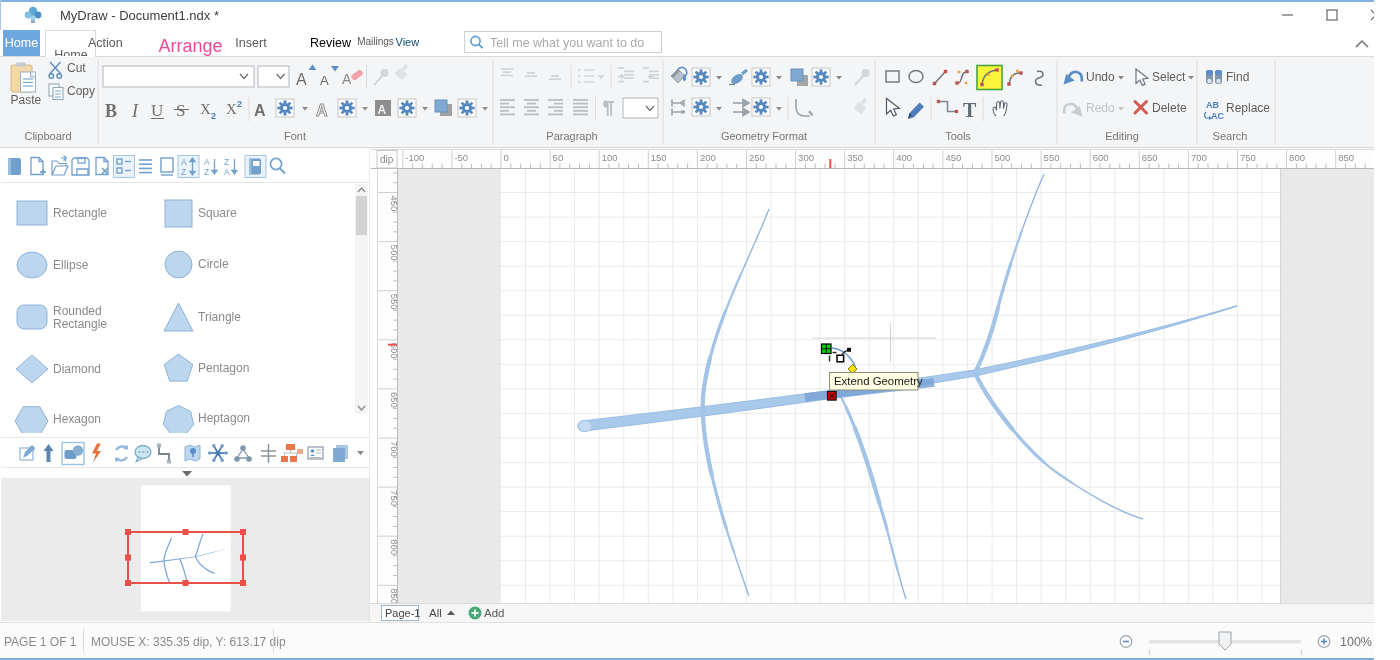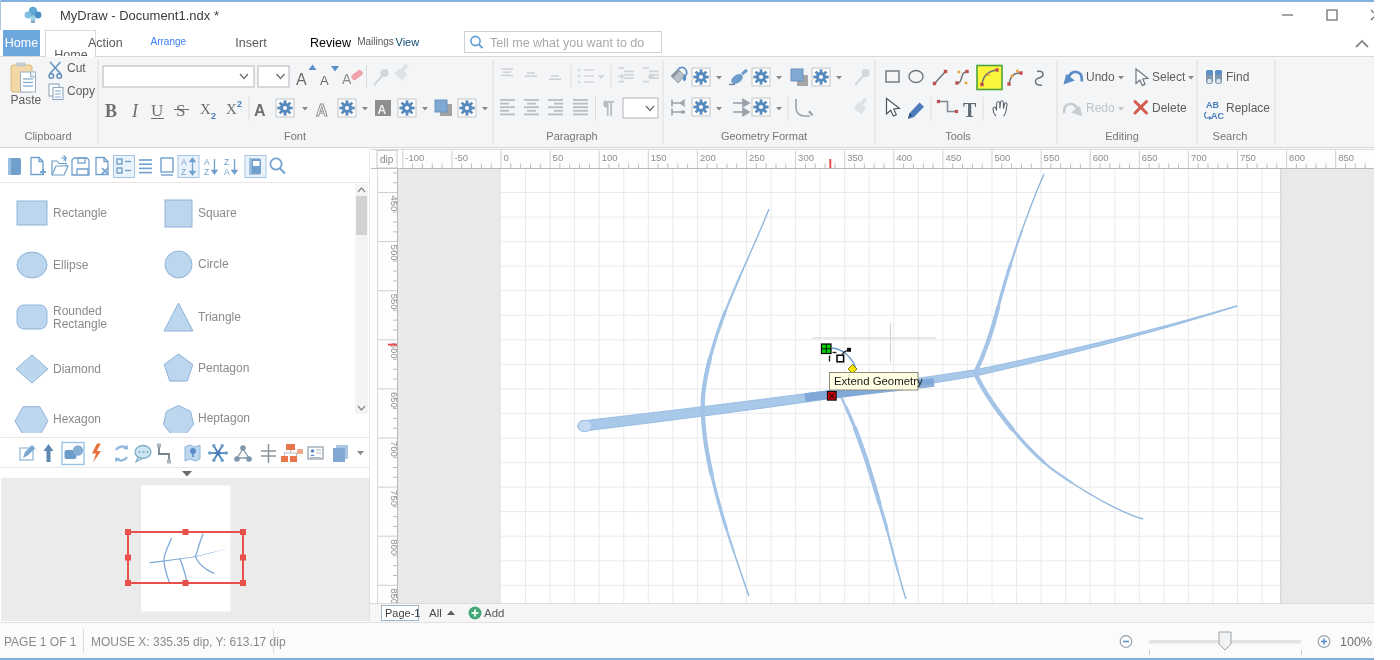--- a/index.html
+++ b/index.html
@@ -27,21 +27,21 @@
         <line x1="1381" y1="10" x2="1371" y2="20"></line>
 </g>
 </svg>
     <div class="abs" style="left:0;top:30px;width:1400px;height:27px;background:#fff"></div>
     <div class="abs" style="left:0;top:56px;width:1400px;height:1px;background:#d9d9d9"></div>
     <div class="abs" style="left:3px;top:30px;width:37px;height:26px;background:#6ea7de"></div>
     <div class="t" style="left:3px;top:36px;width:37px;text-align:center;font-size:12.5px;color:#fff">Home</div>
     <div class="abs" style="left:45px;top:30px;width:51px;height:27px;background:#fff;border:1px solid #d9d9d9;border-bottom:none;box-sizing:border-box"></div>
     <div class="t" style="left:31px;top:48px;width:80px;text-align:center;font-size:12.5px;color:#5a5a5a">Home</div>
     <div class="t" style="left:88px;top:36px;width:80px;text-align:left;font-size:12.5px;color:#5a5a5a">Action</div>
-    <div class="t" style="left:150.5px;top:36px;width:80px;font-size:10px;color:#3b82f6">Arrange</div>
+    <div class="t" style="left:150.5px;top:36px;width:80px;text-align:center;font-size:18px;color:#ec4899">Arrange</div>
     <div class="t" style="left:211px;top:36px;width:80px;text-align:center;font-size:12.5px;color:#5a5a5a">Insert</div>
     <div class="t" style="left:271px;top:36px;width:80px;text-align:right;font-size:12.5px;color:#000000">Review</div>
     <div class="t" style="left:335.5px;top:36px;width:80px;text-align:center;font-size:10px;color:#5a5a5a">Mailings</div>
     <div class="t" style="left:395.5px;top:36px;width:80px;text-align:left;font-size:11px;color:#0c4a6e">View</div>
     <div class="abs" style="left:464px;top:31px;width:196px;height:20px;border:1px solid #ccd1d6;background:#fff"></div>
     <svg class="abs" style="left:468px;top:34px" width="18" height="16" viewBox="0 0 18 16">
 <circle cx="7.5" cy="7" r="4.6" fill="none" stroke="#5b9bd5" stroke-width="1.6"></circle>
 <line x1="10.8" y1="10.4" x2="14.6" y2="14.2" stroke="#5b9bd5" stroke-width="1.8"></line>
     </svg>
     <div class="t" style="left:490px;top:36px;font-size:12.5px;color:#a9a9a9">Tell me what you want to do</div>

